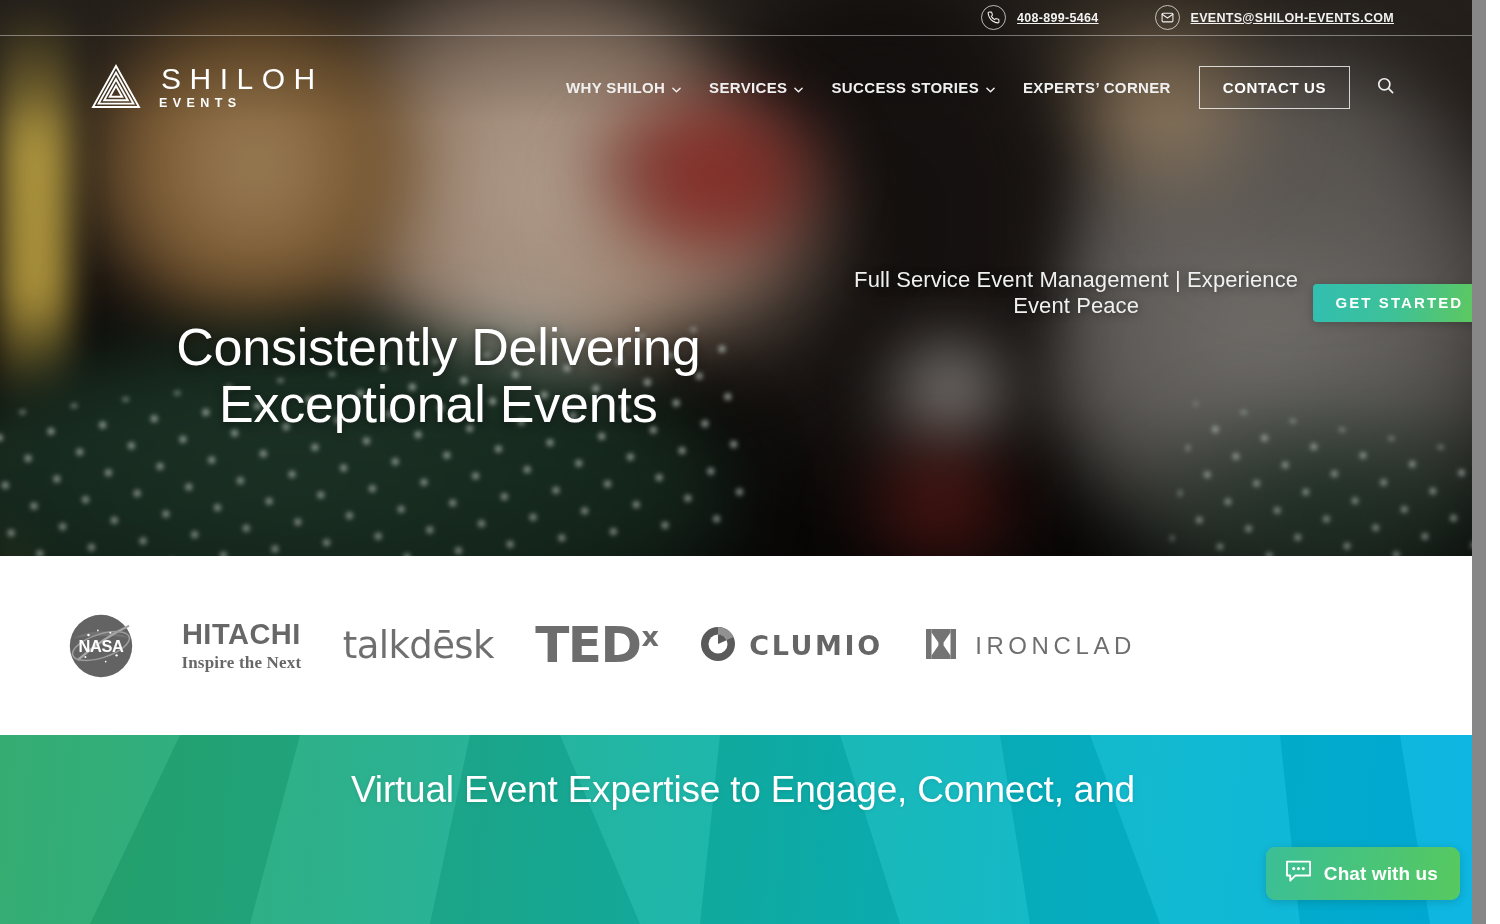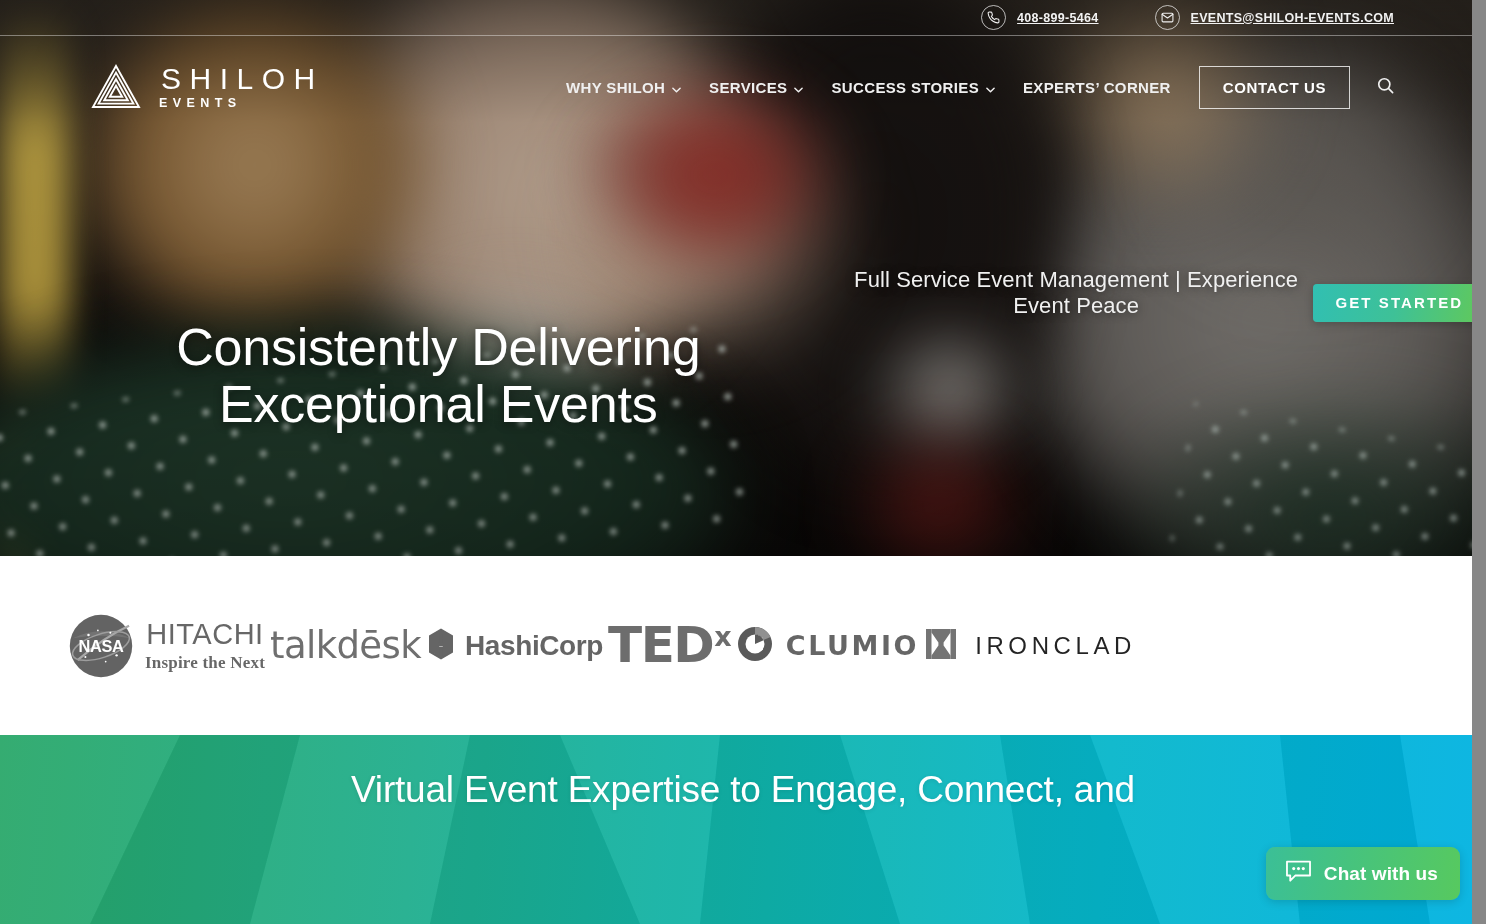--- a/index.html
+++ b/index.html
@@ -262,21 +262,21 @@
     padding: 0 58px 0 62px;
   }
   .brand {
     display: flex; align-items: center; justify-content: center;
     filter: grayscale(1);
     opacity: 0.86;
   }
   .brand-nasa { width: 78px; }
   .brand-hitachi { display:flex; flex-direction:column; align-items:center; gap:2px; }
   .hitachi-main {
-    font-size: 29px; font-weight: 400; color: #4f4f4f;
+    font-size: 29px; font-weight: 700; color: #4f4f4f;
     letter-spacing: 0.5px; font-family: "Liberation Sans", sans-serif;
   }
   .hitachi-sub {
     font-size: 17px; color: #4f4f4f; letter-spacing: 0.2px;
     font-family: "Liberation Serif", serif; font-weight: 700;
   }
   .talkdesk {
     font-size: 37px; color: #57585a; letter-spacing: -0.6px; font-weight: 400;
     font-family: "DejaVu Sans", sans-serif;
   }
@@ -295,21 +295,21 @@
     line-height: 1; margin-top: 1px; margin-left: 1px;
     font-family: "DejaVu Sans", sans-serif;
   }
   .clumio { display: flex; align-items: center; gap: 13px; }
   .clumio-word {
     font-size: 27px; color: #4d4e50; letter-spacing: 2.6px; font-weight: 700;
     font-family: "DejaVu Sans", sans-serif;
   }
   .ironclad { display: flex; align-items: center; gap: 17px; }
   .ironclad-word {
-    font-size: 24px; color: #000000; letter-spacing: 4.6px; font-weight: 400;
+    font-size: 24px; color: #0369a1; letter-spacing: 4.6px; font-weight: 400;
   }
 
   
   .band {
     position: relative;
     width: 1486px; height: 189px;
     overflow: hidden;
     background: linear-gradient(95deg, #2aa869 0%, #1fae8d 28%, #0fb4ad 52%, #06b6cb 74%, #00b2e2 100%);
   }
   .facets { position: absolute; inset: 0; }
@@ -490,36 +490,20 @@
       <span class="brand-hitachi">
         <span class="hitachi-main">HITACHI</span>
         <span class="hitachi-sub">Inspire the Next</span>
       </span>
     </div>
 
     <div class="brand">
       <span class="talkdesk">talkdēsk</span>
     </div>
 
-    <div class="brand">
-      <span class="hashi">
-        <span>
-          <svg width="30" height="34" viewBox="0 0 30 34" fill="#4b4c4e">
-            <path d="M3 8.5 L15 1.5 L27 8.5 L27 25.5 L15 32.5 L3 25.5 Z
-                     M6 10.5 L6 23.5 L9.6 25.6 L9.6 12.6 Z
-                     M11.6 11.4 L11.6 16.2 L18.4 16.2 L18.4 11.4 L22 9.3 L22 22.3
-                     L18.4 24.4 L18.4 19.6 L11.6 19.6 L11.6 24.4 L8 26.5 L8 13.5 Z" fill-rule="evenodd"></path>
-            <path d="M3 8.5 L15 1.5 L27 8.5 L27 25.5 L15 32.5 L3 25.5 Z" fill="none"></path>
-            <path d="M4.5 9.4 L13.2 4.3 L13.2 29.5 L4.5 24.5 Z"></path>
-            <path d="M15.6 3.1 L25.5 8.8 L25.5 24.7 L16.8 29.7 L16.8 18.9 L12.2 18.9 L12.2 15.3 L16.8 15.3 Z"></path>
-          </svg>
-        </span>
-        <span class="hashi-word">HashiCorp</span>
-      </span>
-    </div>
 
     <div class="brand">
       <span class="tedx">
         <span class="tedx-main">TED</span>
         <span class="tedx-x">x</span>
       </span>
     </div>
 
     <div class="brand">
       <span class="clumio">

